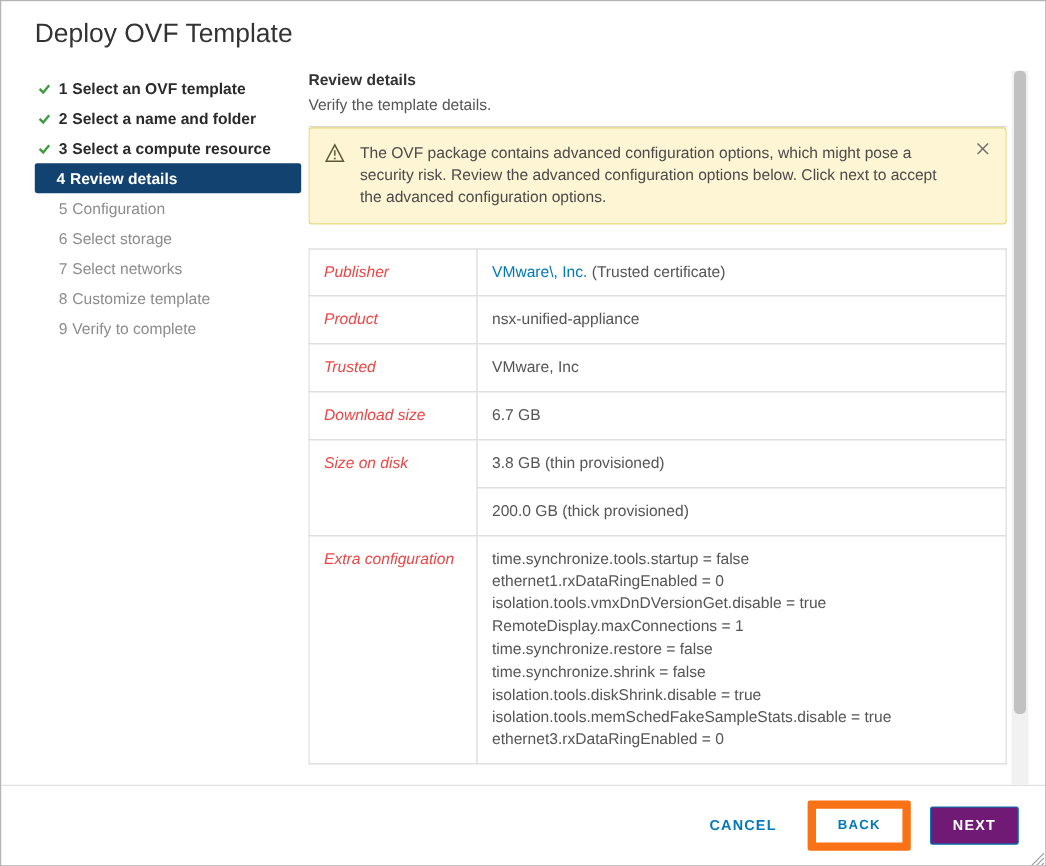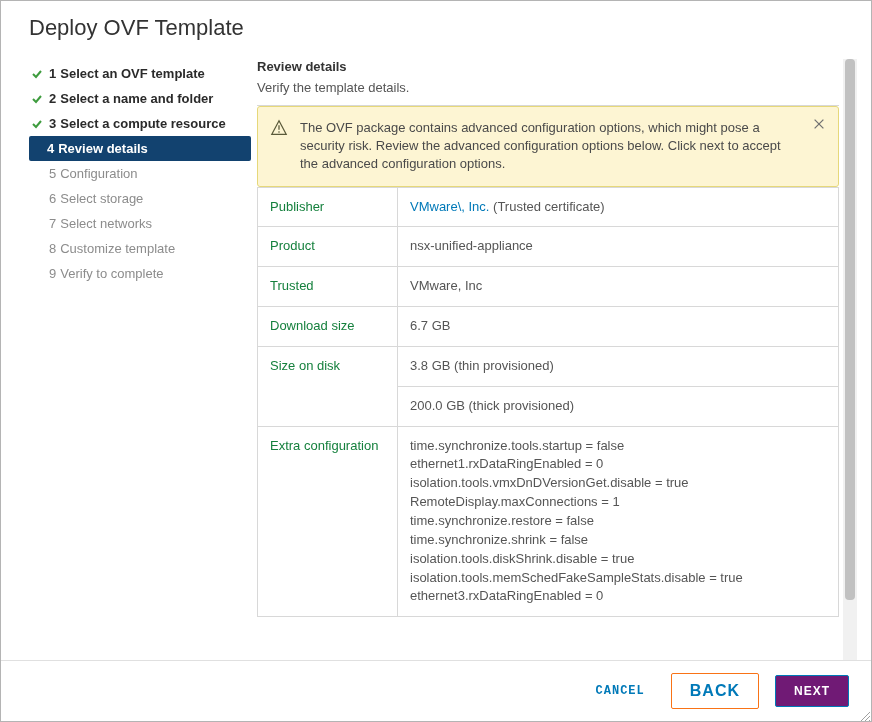--- a/index.html
+++ b/index.html
@@ -99,20 +99,21 @@
     }
     .alert {
       background: #fdf5d3;
       border: 1px solid #e6d87a;
       border-radius: 3px;
       padding: 12px 38px 12px 42px;
       position: relative;
       font-size: 13px;
       color: #4a4a4a;
       line-height: 1.4;
+      margin-bottom: 20px;
     }
     .alert .warn-icon {
       position: absolute;
       left: 12px; top: 12px;
       width: 18px; height: 18px;
     }
     .alert .close-icon {
       position: absolute;
       right: 10px; top: 10px;
       width: 16px; height: 16px;
@@ -125,21 +126,22 @@
     }
     table.details td {
       border: 1px solid #d8d8d8;
       padding: 10px 12px;
       color: #555;
       vertical-align: top;
       line-height: 1.45;
     }
     table.details td.label {
       width: 140px;
-      color: #15803d;
+      color: #ef4444;
+      font-style: italic;
     }
     .link { color: #0079b8; }
     .no-bottom-border { border-bottom: none !important; }
     .no-top-border { border-top: none !important; }
     .footer {
       border-top: 1px solid #e0e0e0;
       padding: 12px 22px;
       display: flex;
       justify-content: flex-end;
       gap: 16px;
@@ -147,27 +149,26 @@
     }
     .btn-text {
       background: none;
       border: none;
       color: #0079b8;
       font-size: 12px;
       letter-spacing: 1px;
       font-weight: 600;
       padding: 8px 10px;
       cursor: pointer;
-      font-family: Liberation Mono, monospace;
     }
     .btn-outline {
       background: #fff;
-      border: 1px solid #f97316;
+      border: 7px solid #f97316;
       color: #0079b8;
-      font-size: 16px;
+      font-size: 11px;
       letter-spacing: 1px;
       font-weight: 600;
       padding: 8px 18px;
       border-radius: 2px;
       cursor: pointer;
     }
     .btn-primary {
       background: #701a75;
       border: 1px solid #0079b8;
       color: #fff;

